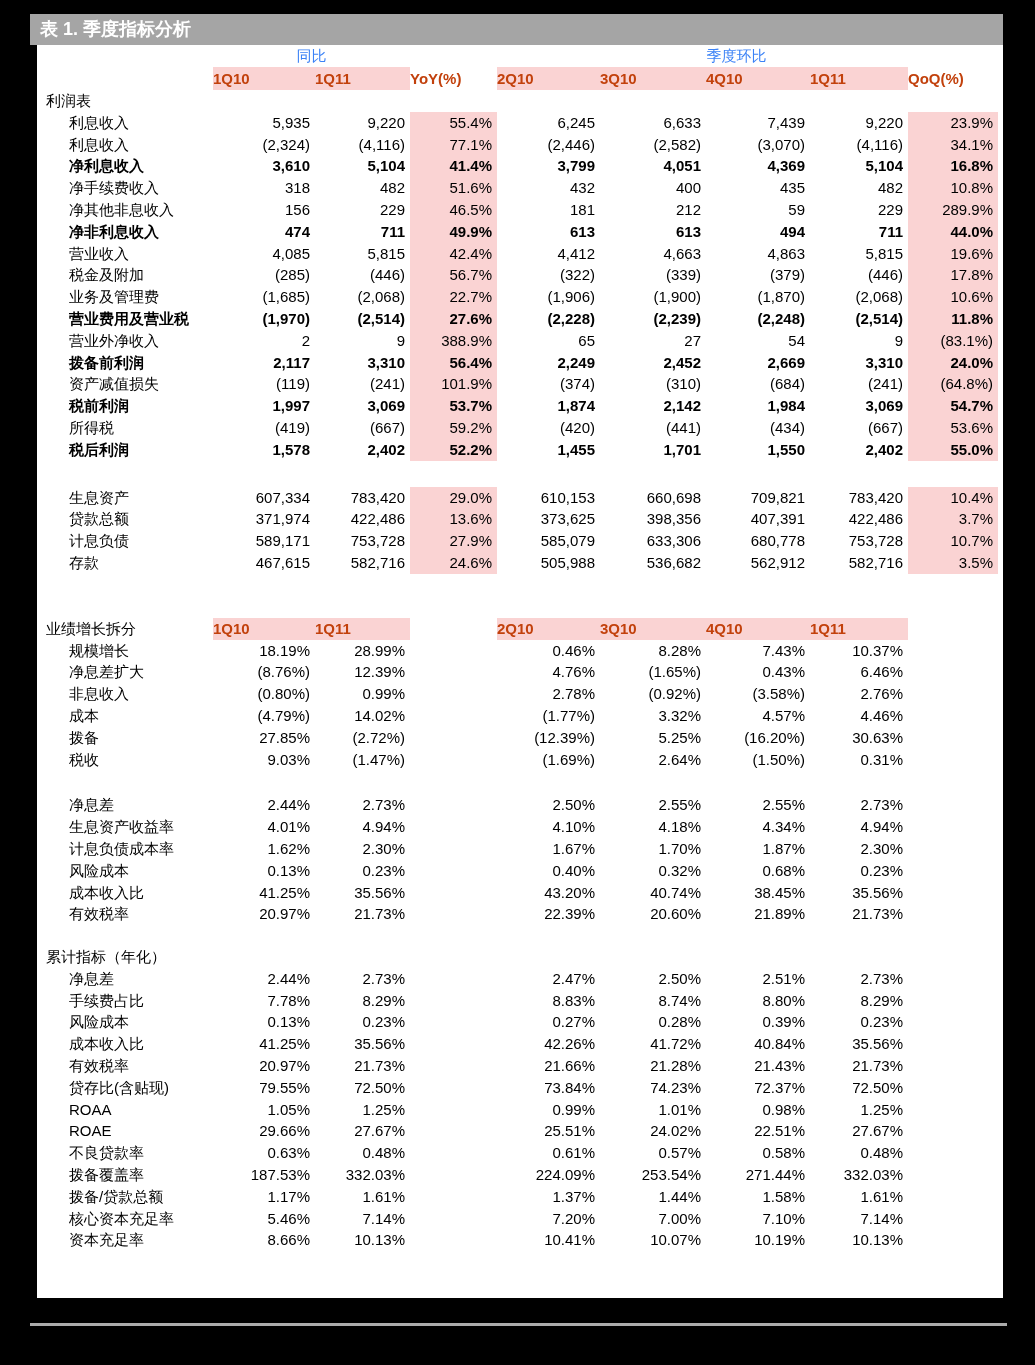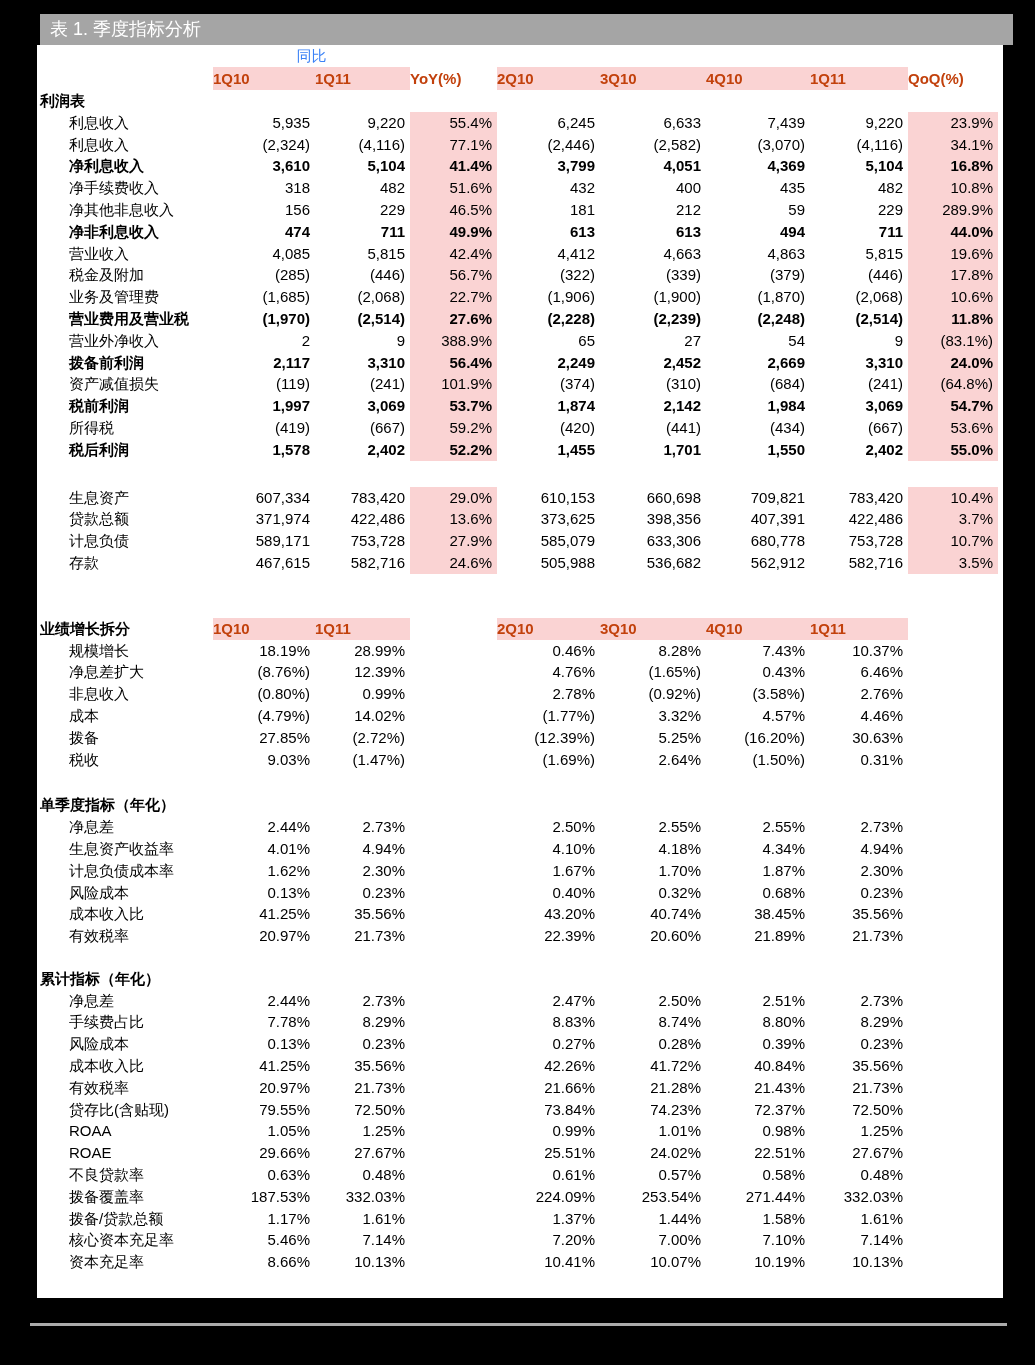--- a/index.html
+++ b/index.html
@@ -1,44 +1,45 @@
 <!DOCTYPE html>
 <html><head>
 <meta charset="utf-8">
 <style>
   html,body{margin:0;padding:0;background:#000;width:1035px;height:1365px;overflow:hidden;
     font-family:"Liberation Sans","DejaVu Sans",sans-serif;-webkit-font-smoothing:antialiased;}
-  .titlebar{position:absolute;left:40px;top:14px;width:973px;height:31px;background:#A5A5A5;
-    color:#FFFFFF;font-weight:normal;font-size:18px;line-height:31px;padding-left:10px;box-sizing:border-box;}
+  .titlebar{position:absolute;left:30px;top:14px;width:973px;height:31px;background:#A5A5A5;
+    color:#FFFFFF;font-weight:bold;font-size:18px;line-height:31px;padding-left:10px;box-sizing:border-box;}
   .panel{position:absolute;left:37px;top:45px;width:966px;height:1253px;background:#FFFFFF;color:#000;}
   .row{display:grid;grid-template-columns:176px 102px 95px 87px 103px 106px 104px 98px 90px;
     height:21.8px;line-height:21.8px;font-size:15px;}
   .grouprow{height:22px;line-height:22px;}
   .headrow{height:23px;line-height:23px;}
   .cell{box-sizing:border-box;white-space:nowrap;overflow:hidden;}
   .cell.num{text-align:right;padding-right:5px;}
   .cell.head{text-align:left;color:#c2410c;font-weight:bold;}
   .pink{background:#FAD3D3;}
-  .seclabel{font-weight:bold;padding-left:3px;}
+  .seclabel{font-weight:normal;padding-left:9px;}
   .rowlabel{padding-left:32px;}
   .row.bold{font-weight:bold;}
   .groupcell{text-align:center;font-size:15px;color:#3b82f6;}
   .group-yoy{grid-column:2 / span 2;}
   .group-qoq{grid-column:5 / span 5;padding-right:22px;}
   .bottom-line{position:absolute;left:30px;top:1323px;width:977px;height:3px;background:#ABABAB;}
 </style>
 </head>
 <body>
 
 <div>
   <div class="titlebar">表 1. 季度指标分析</div>
 
   <div class="panel">
     <div class="row grouprow">
       <div class="groupcell group-yoy">同比</div>
+      <div class="groupcell group-qoq">季度环比</div>
     </div>
     <div class="row headrow" id="header-row">
         <div class="cell"></div>
         <div class="cell head pink">1Q10</div>
         <div class="cell head pink">1Q11</div>
         <div class="cell head">YoY(%)</div>
         <div class="cell head pink">2Q10</div>
         <div class="cell head pink">3Q10</div>
         <div class="cell head pink">4Q10</div>
         <div class="cell head pink">1Q11</div>
@@ -346,23 +347,20 @@
             <div class="cell num"></div>
             <div class="cell num">(1.69%)</div>
             <div class="cell num">2.64%</div>
             <div class="cell num">(1.50%)</div>
             <div class="cell num">0.31%</div>
             <div class="cell num"></div>
           </div>
         </div>
         <div style="margin-bottom: 21px;">
           <div class="row">
-            <div class="cell seclabel">单季度指标（年化）</div>
-          </div>
-          <div class="row">
             <div class="cell rowlabel">净息差</div>
             <div class="cell num">2.44%</div>
             <div class="cell num">2.73%</div>
             <div class="cell num"></div>
             <div class="cell num">2.50%</div>
             <div class="cell num">2.55%</div>
             <div class="cell num">2.55%</div>
             <div class="cell num">2.73%</div>
             <div class="cell num"></div>
           </div>

